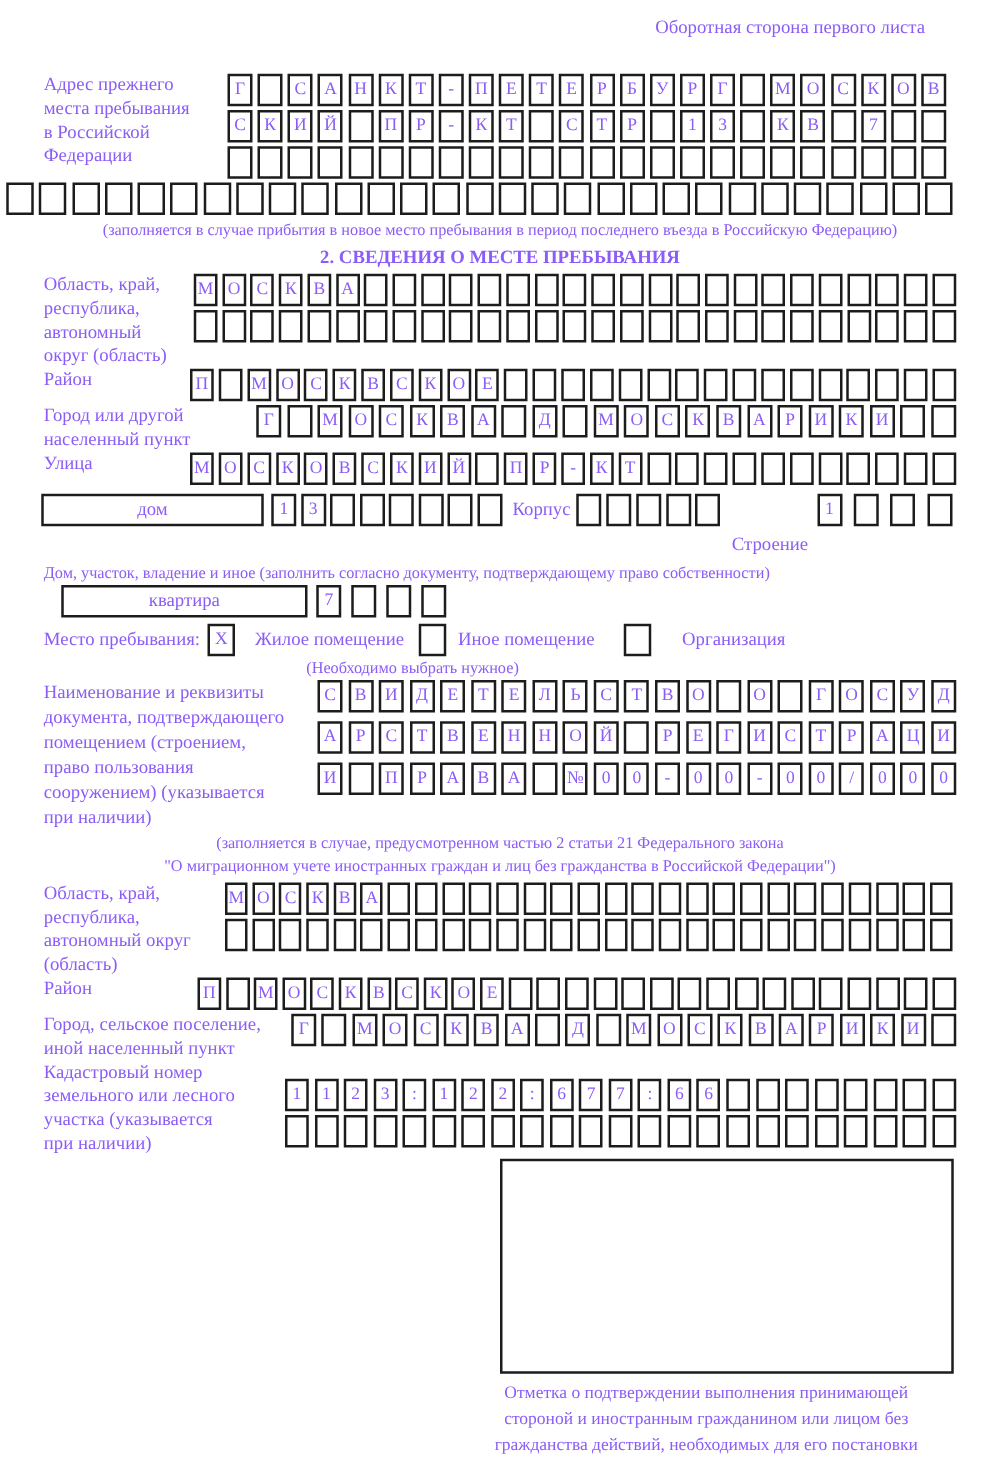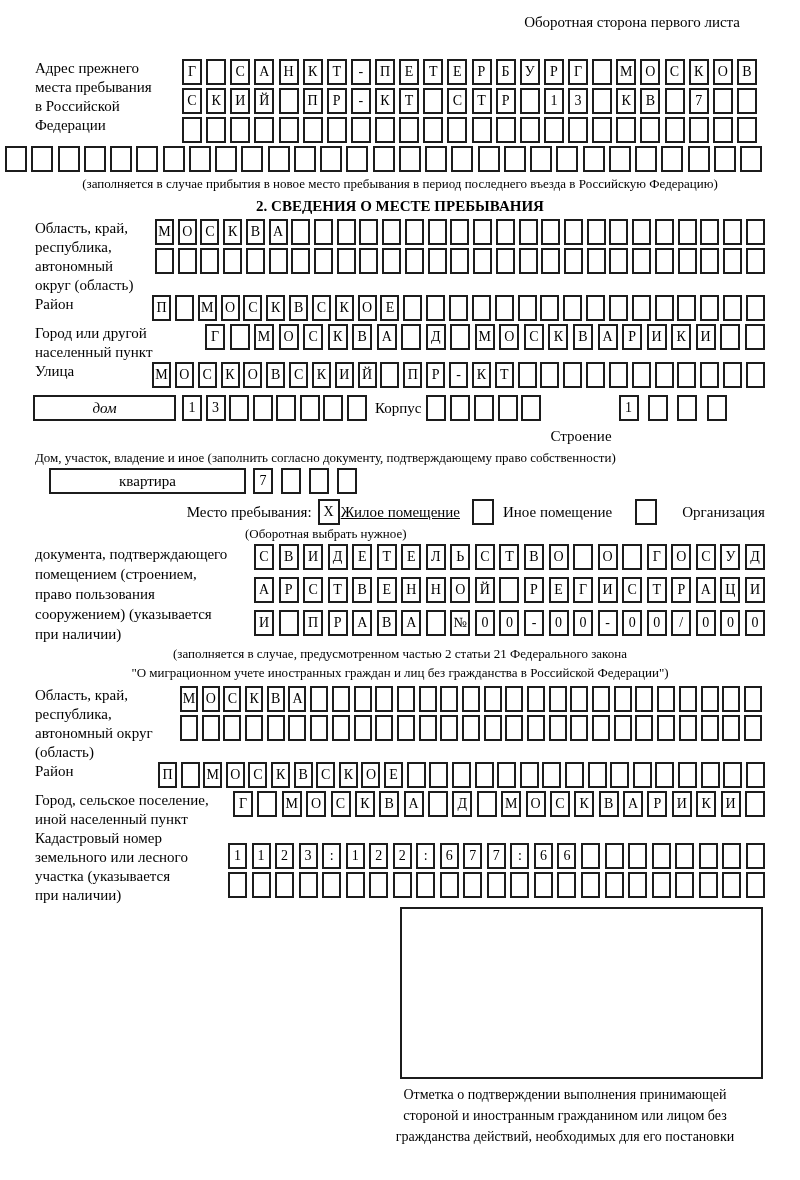--- a/index.html
+++ b/index.html
@@ -1,20 +1,20 @@
 <!DOCTYPE html>
 <html><head>
 <meta charset="utf-8">
 <style>
   * { box-sizing: border-box; }
   html,body { margin:0; padding:0; background:#ffffff; }
   .page {
     position:relative; width:800px; height:1180px;
     padding:14px 35px 0 35px; overflow:hidden;
-    font-family:"Liberation Serif", serif; color:#000000;
+    font-family:"Liberation Serif", serif; color:#8b5cf6;
   }
   .header-note { text-align:right; font-size:15px; padding-right:25px; }
   .frow { display:flex; align-items:flex-start; }
   .flabel { flex:none; font-size:15px; line-height:19px; }
   .rowstack { flex:none; }
   .cellrow { display:flex; justify-content:space-between; height:26px; margin-bottom:3px; }
   .cell {
     flex:none; border:2px solid #1c1c1c; height:26px;
     display:flex; align-items:center; justify-content:center;
     font-size:14px; line-height:1;
@@ -329,21 +329,21 @@
         <div class="cell"></div>
         <div class="cell"></div>
         <div class="cell"></div>
         <div class="cell"></div>
         <div class="cell"></div>
         <div class="cell"></div>
       </div>
   </div>
 
   <div class="frow" style="margin-top:4px;">
-    <div class="widebox" style="width:143px; margin-left:-2px;font-style:italic;">дом</div>
+    <div class="widebox" style="width:178px; margin-left:-2px;">дом</div>
     <div class="cellrow cw20" style="width:185px; margin-left:6px;">
         <div class="cell">1</div>
         <div class="cell">3</div>
         <div class="cell"></div>
         <div class="cell"></div>
         <div class="cell"></div>
         <div class="cell"></div>
         <div class="cell"></div>
         <div class="cell"></div>
       </div>
@@ -368,33 +368,34 @@
   <div class="frow" style="margin-top:1px;padding-left:16px;">
     <div class="widebox" style="width:197px; margin-left:-2px;">квартира</div>
     <div class="cellrow cw20" style="width:104px; margin-left:7px;">
         <div class="cell">7</div>
         <div class="cell"></div>
         <div class="cell"></div>
         <div class="cell"></div>
       </div>
   </div>
 
-  <div class="frow" style="margin-top:2px;justify-content:flex-end;">
+  <div class="frow" style="margin-top:2px;">
     <div class="inline-lbl">Место пребывания:</div>
     <div class="cb" style="margin-left:6px;">X</div>
-    <div class="inline-lbl" style="margin-left:1px;text-decoration:underline;">Жилое помещение</div>
+    <div class="inline-lbl" style="margin-left:16px;">Жилое помещение</div>
     <div class="cb" style="margin-left:12px;"></div>
     <div class="inline-lbl" style="margin-left:9px;">Иное помещение</div>
     <div class="cb" style="margin-left:23px;"></div>
     <div class="inline-lbl" style="margin-left:25px;">Организация</div>
   </div>
-  <div class="caption" style="margin-left:210px; margin-bottom:2px;">(Оборотная выбрать нужное)</div>
+  <div class="caption" style="margin-left:210px; margin-bottom:2px;">(Необходимо выбрать нужное)</div>
 
   <div class="frow">
     <div class="flabel" style="width:219px; line-height:20px;">
+        <span class="line">Наименование и реквизиты</span>
         <span class="line">документа, подтверждающего</span>
         <span class="line">помещением (строением,</span>
         <span class="line">право пользования</span>
         <span class="line">сооружением) (указывается</span>
         <span class="line">при наличии)</span>
       </div>
     <div class="rowstack">
       <div class="cellrow cw20 docrow" style="width:511px;">
           <div class="cell">С</div>
           <div class="cell">В</div>

